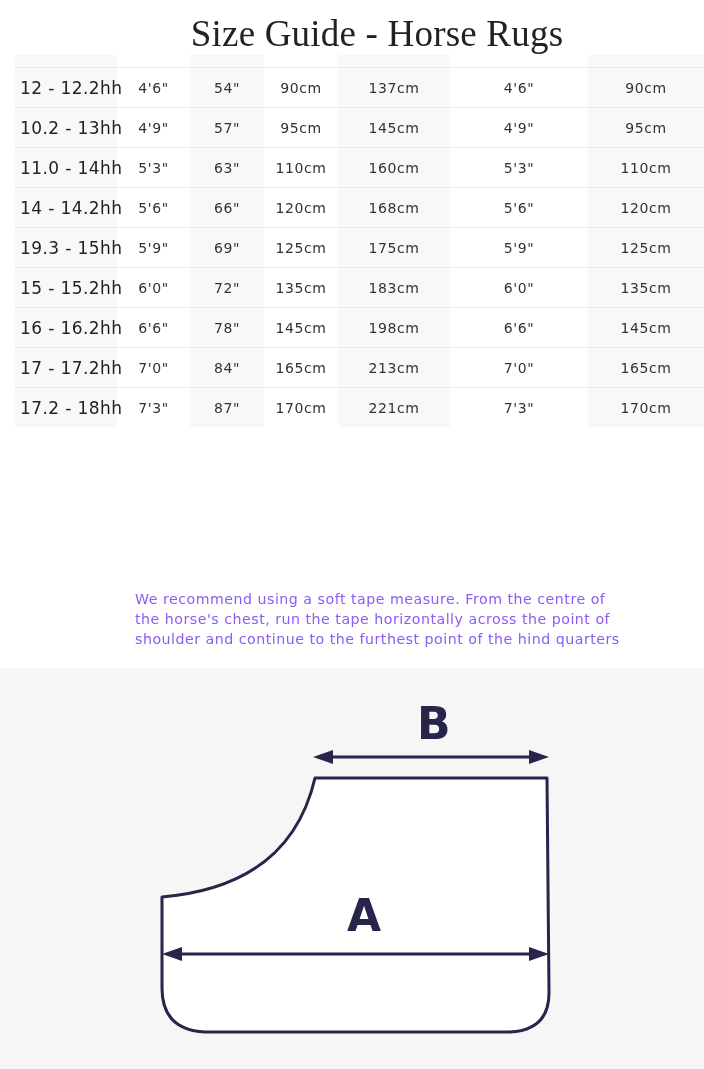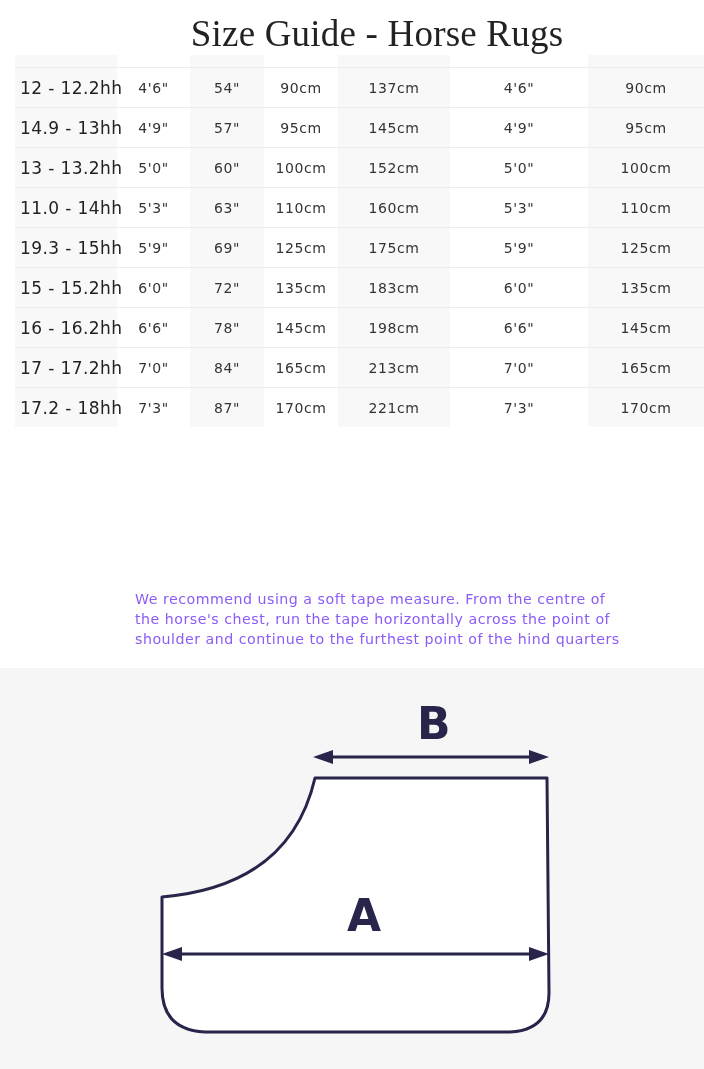--- a/index.html
+++ b/index.html
@@ -61,45 +61,45 @@
     <tr>
       <td class="c0">12 - 12.2hh</td>
       <td>4'6"</td>
       <td>54"</td>
       <td>90cm</td>
       <td>137cm</td>
       <td>4'6"</td>
       <td>90cm</td>
     </tr>
     <tr>
-      <td class="c0">14.9 - 13hh</td>
+      <td class="c0">10.2 - 13hh</td>
       <td>4'9"</td>
       <td>57"</td>
       <td>95cm</td>
       <td>145cm</td>
       <td>4'9"</td>
       <td>95cm</td>
-    </tr>
-    <tr>
-      <td class="c0">13 - 13.2hh</td>
-      <td>5'0"</td>
-      <td>60"</td>
-      <td>100cm</td>
-      <td>152cm</td>
-      <td>5'0"</td>
-      <td>100cm</td>
     </tr>
     <tr>
       <td class="c0">11.0 - 14hh</td>
       <td>5'3"</td>
       <td>63"</td>
       <td>110cm</td>
       <td>160cm</td>
       <td>5'3"</td>
       <td>110cm</td>
+    </tr>
+    <tr>
+      <td class="c0">14 - 14.2hh</td>
+      <td>5'6"</td>
+      <td>66"</td>
+      <td>120cm</td>
+      <td>168cm</td>
+      <td>5'6"</td>
+      <td>120cm</td>
     </tr>
     <tr>
       <td class="c0">19.3 - 15hh</td>
       <td>5'9"</td>
       <td>69"</td>
       <td>125cm</td>
       <td>175cm</td>
       <td>5'9"</td>
       <td>125cm</td>
     </tr>

